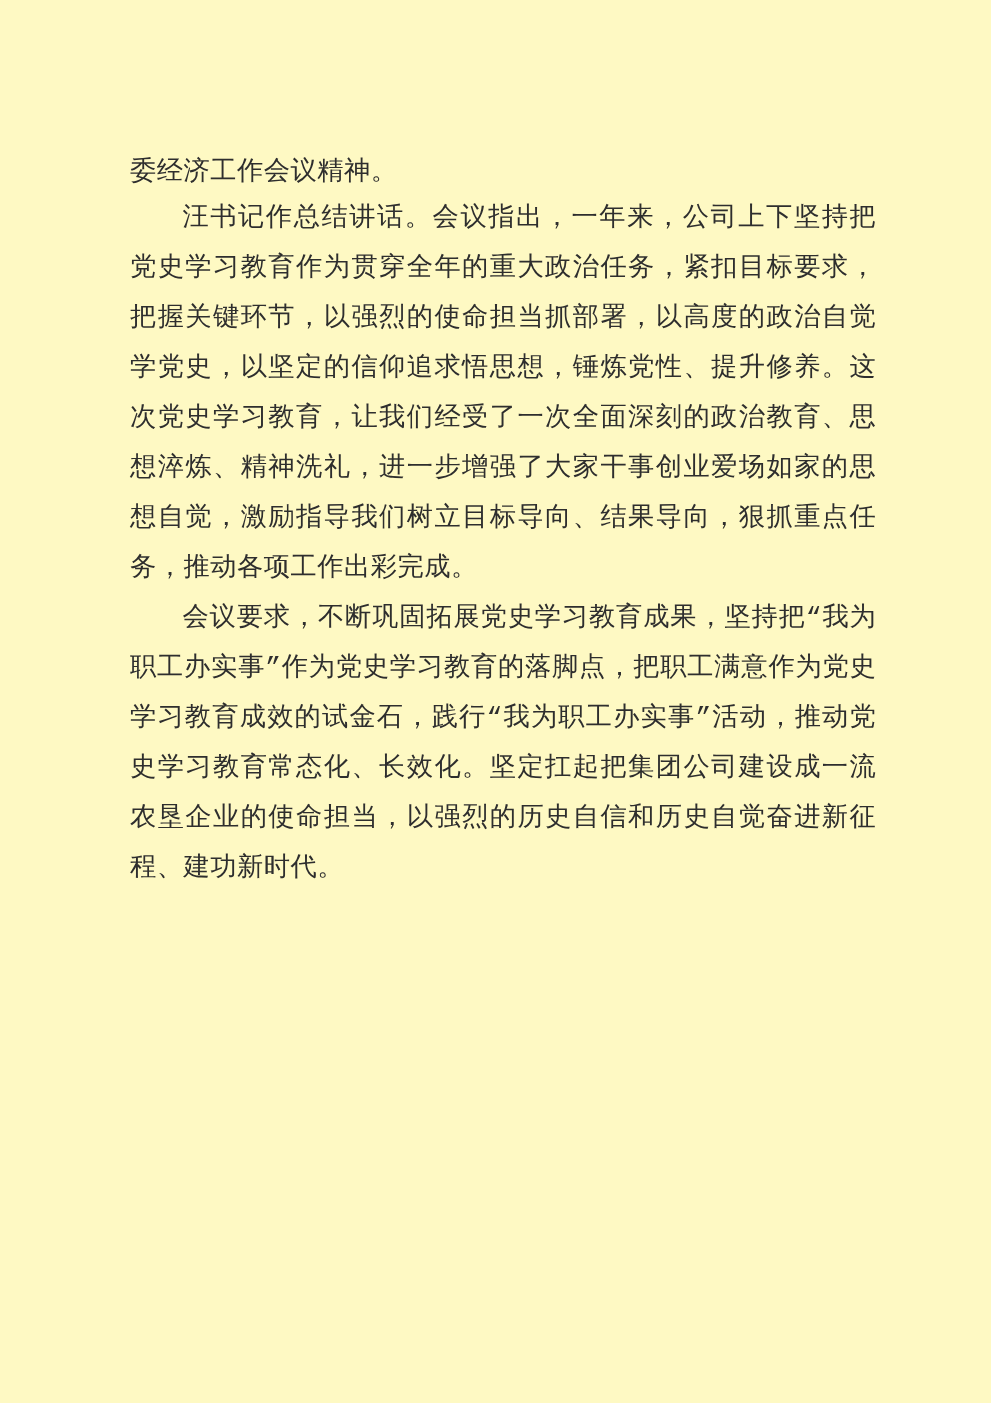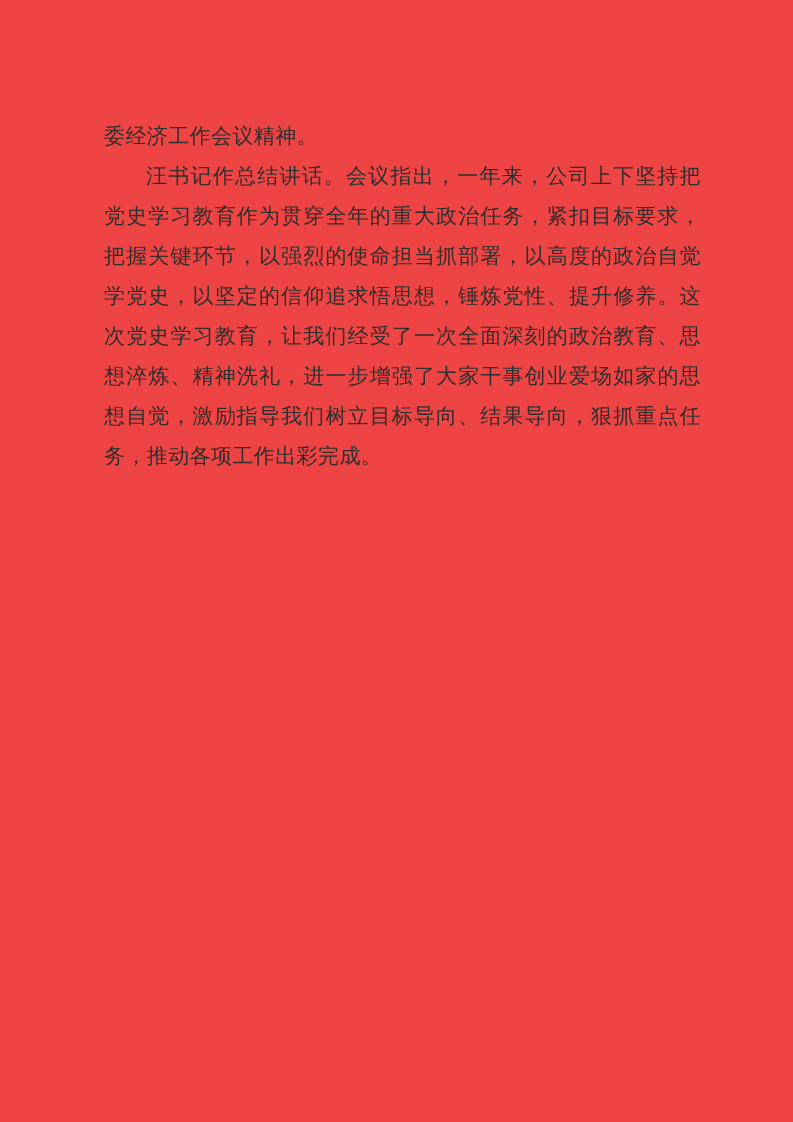--- a/index.html
+++ b/index.html
@@ -9,44 +9,46 @@
   body {
     width: 793px;
     height: 1122px;
     background: #ffffff;
     font-family: "Liberation Serif", "DejaVu Serif", serif;
   }
   .page {
     position: relative;
     width: 793px;
     height: 1122px;
-    background: #ef4444;
+    background: #fef9c3;
     overflow: hidden;
   }
   .content {
     position: absolute;
     left: 104px;
     top: 116px;
     width: 597px;
   }
   .para {
     margin: 0;
     font-size: 21px;
     line-height: 40px;
     letter-spacing: 0.4px;
     color: #2e2e2e;
     text-align: justify;
     text-justify: inter-ideograph;
     word-break: break-all;
   }
   .para.indented {
     text-indent: 2em;
+    font-family: Liberation Mono, monospace;
   }
 </style>
 </head>
 <body>
 
 <div class="page">
   <div class="content">
     <p class="para">委经济工作会议精神。</p>
     <p class="para indented">汪书记作总结讲话。会议指出，一年来，公司上下坚持把党史学习教育作为贯穿全年的重大政治任务，紧扣目标要求，把握关键环节，以强烈的使命担当抓部署，以高度的政治自觉学党史，以坚定的信仰追求悟思想，锤炼党性、提升修养。这次党史学习教育，让我们经受了一次全面深刻的政治教育、思想淬炼、精神洗礼，进一步增强了大家干事创业爱场如家的思想自觉，激励指导我们树立目标导向、结果导向，狠抓重点任务，推动各项工作出彩完成。</p>
+    <p class="para indented">会议要求，不断巩固拓展党史学习教育成果，坚持把“我为职工办实事”作为党史学习教育的落脚点，把职工满意作为党史学习教育成效的试金石，践行“我为职工办实事”活动，推动党史学习教育常态化、长效化。坚定扛起把集团公司建设成一流农垦企业的使命担当，以强烈的历史自信和历史自觉奋进新征程、建功新时代。</p>
   </div>
 </div>
 
 </body></html>

